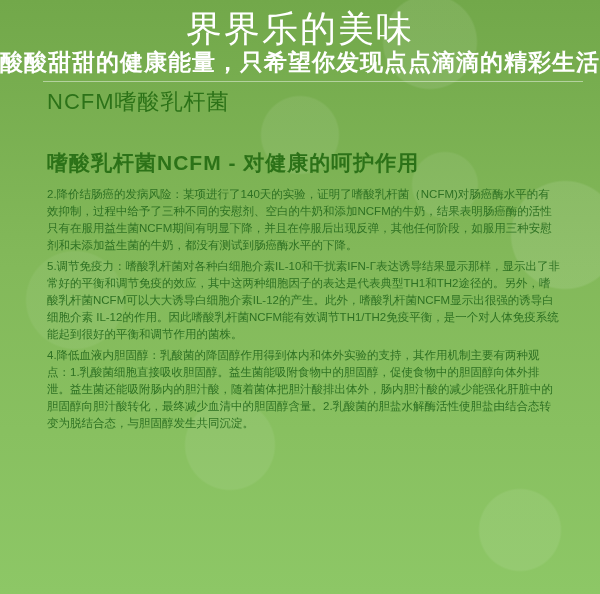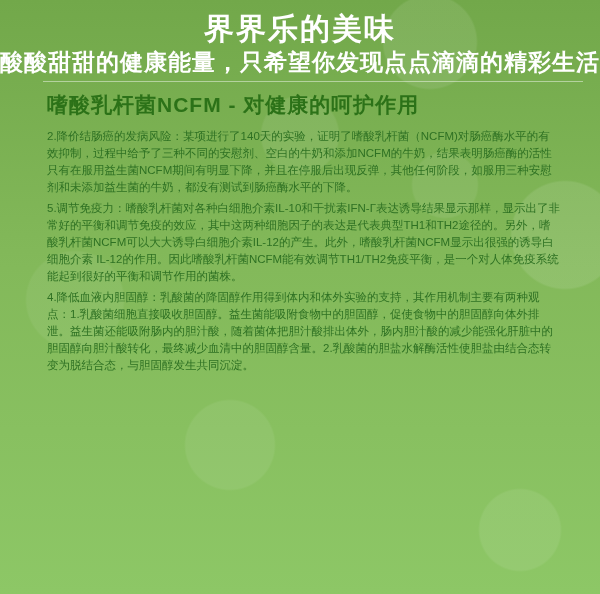--- a/index.html
+++ b/index.html
@@ -17,39 +17,39 @@
       radial-gradient(circle 40px at 300px 135px, rgba(255,255,255,0.08) 0 38px, transparent 40px),
       radial-gradient(circle 55px at 565px 235px, rgba(255,255,255,0.10) 0 53px, transparent 55px),
       radial-gradient(circle 34px at 445px 185px, rgba(255,255,255,0.07) 0 32px, transparent 34px),
       radial-gradient(circle 46px at 230px 445px, rgba(255,255,255,0.07) 0 44px, transparent 46px),
       radial-gradient(circle 42px at 520px 530px, rgba(255,255,255,0.08) 0 40px, transparent 42px),
       radial-gradient(circle 50px at 75px 300px,  rgba(255,255,255,0.06) 0 48px, transparent 50px),
       linear-gradient(to bottom, #72a84a 0%, #83b95a 45%, #8dc766 100%);
   }
   .header { text-align: center; padding-top: 10px; }
   .title {
-    color: #ffffff; font-size: 30px; font-weight: 700;
+    color: #ffffff; font-size: 36px; font-weight: 400;
     line-height: 38px; letter-spacing: 2px;
   }
   .subtitle {
     color: #ffffff; font-size: 23px; font-weight: 700;
     line-height: 22px; margin-top: 3px; letter-spacing: 1px;
   }
   .divider {
     height: 1px; background: rgba(255,255,255,0.45);
     margin: 8px 17px 0 43px;
   }
   .content { padding: 0 40px 0 47px; }
   .section-heading-1 {
     color: #2c7218; font-size: 22px; font-weight: 400;
     margin: 7px 0 8px 0; line-height: 26px; letter-spacing: 1px;
   }
   .section-heading-2 {
     color: #2c7218; font-size: 21px; font-weight: 700;
-    margin: 10px 0 10px 0; line-height: 26px; letter-spacing: 1px;
+    margin: 35px 0 10px 0; line-height: 26px; letter-spacing: 1px;
   }
   .body-text p {
     color: #2e7123; font-size: 11.5px; line-height: 17px;
     margin: 0; max-width: 514px;
   }
   .body-text.spaced p + p { margin-top: 4px; }
 </style>
 </head>
 <body>
 
@@ -58,20 +58,21 @@
   <div class="header">
     <div class="title">界界乐的美味</div>
     <div class="subtitle">酸酸甜甜的健康能量，只希望你发现点点滴滴的精彩生活</div>
   </div>
 
   <div class="divider"></div>
 
   <div class="content">
 
     <div>
+      <div class="section-heading-1">NCFM嗜酸乳杆菌</div>
       <div class="body-text">
       </div>
     </div>
 
     <div>
       <div class="section-heading-2">嗜酸乳杆菌NCFM - 对健康的呵护作用</div>
       <div class="body-text spaced">
         <p>2.降价结肠癌的发病风险：某项进行了140天的实验，证明了嗜酸乳杆菌（NCFM)对肠癌酶水平的有效抑制，过程中给予了三种不同的安慰剂、空白的牛奶和添加NCFM的牛奶，结果表明肠癌酶的活性只有在服用益生菌NCFM期间有明显下降，并且在停服后出现反弹，其他任何阶段，如服用三种安慰剂和未添加益生菌的牛奶，都没有测试到肠癌酶水平的下降。</p>
         <p>5.调节免疫力：嗜酸乳杆菌对各种白细胞介素IL-10和干扰素IFN-Γ表达诱导结果显示那样，显示出了非常好的平衡和调节免疫的效应，其中这两种细胞因子的表达是代表典型TH1和TH2途径的。另外，嗜酸乳杆菌NCFM可以大大诱导白细胞介素IL-12的产生。此外，嗜酸乳杆菌NCFM显示出很强的诱导白细胞介素 IL-12的作用。因此嗜酸乳杆菌NCFM能有效调节TH1/TH2免疫平衡，是一个对人体免疫系统能起到很好的平衡和调节作用的菌株。</p>
         <p>4.降低血液内胆固醇：乳酸菌的降固醇作用得到体内和体外实验的支持，其作用机制主要有两种观点：1.乳酸菌细胞直接吸收胆固醇。益生菌能吸附食物中的胆固醇，促使食物中的胆固醇向体外排泄。益生菌还能吸附肠内的胆汁酸，随着菌体把胆汁酸排出体外，肠内胆汁酸的减少能强化肝脏中的胆固醇向胆汁酸转化，最终减少血清中的胆固醇含量。2.乳酸菌的胆盐水解酶活性使胆盐由结合态转变为脱结合态，与胆固醇发生共同沉淀。</p>

